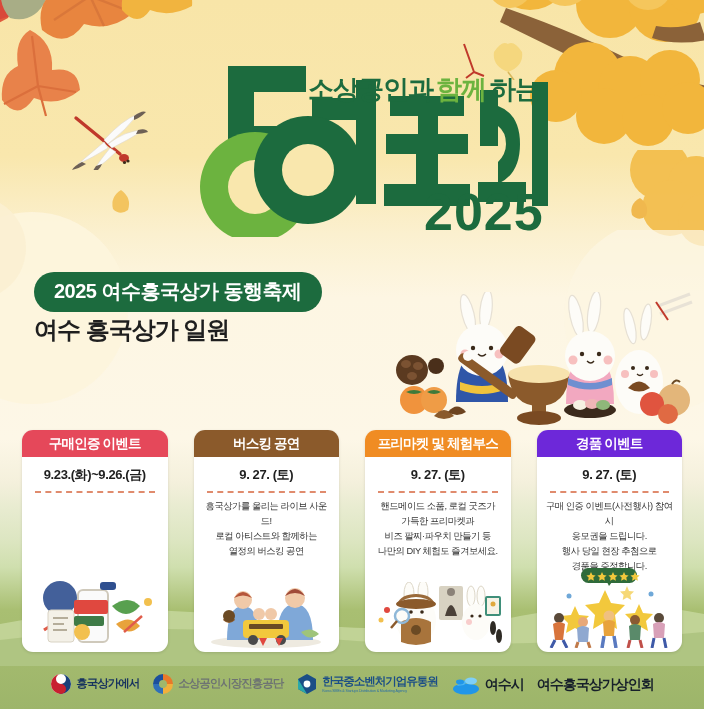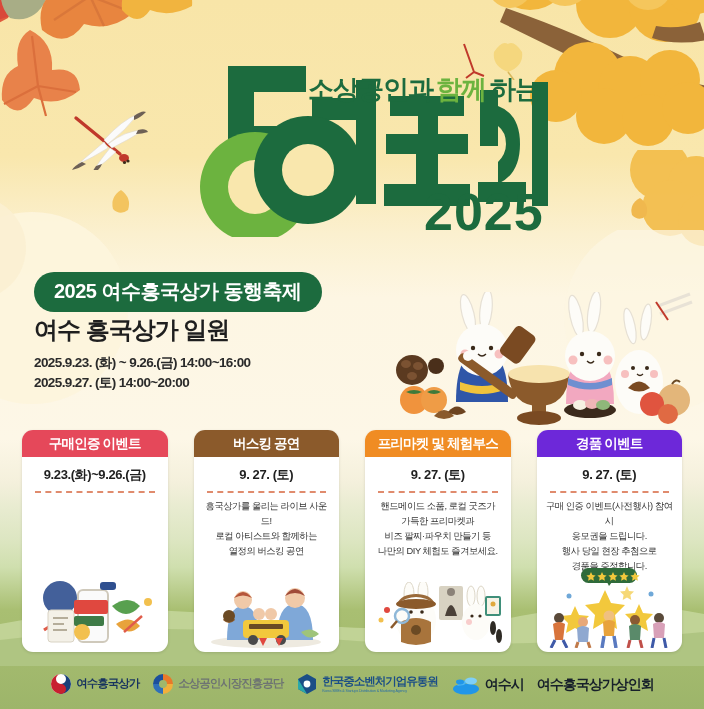--- a/index.html
+++ b/index.html
@@ -325,24 +325,20 @@
 
       <text x="412" y="208" font-family="'Liberation Sans', sans-serif" font-size="52" font-weight="bold" fill="#1c6b3e" letter-spacing="1">2025</text>
 
       <path d="M452 22 l10 28 M462 50 l-8 6 M462 50 l10 4" stroke="#c0392b" stroke-width="2" fill="none"></path>
     </svg>
   </div>
 
   <div class="info-block">
     <div class="info-pill">2025 여수흥국상가 동행축제</div>
     <div class="info-place">여수 흥국상가 일원</div>
-    <div class="info-time">
-      <div>2025.9.23. (화) ~ 9.26.(금) 14:00~16:00</div>
-      <div>2025.9.27. (토) 14:00~20:00</div>
-    </div>
   </div>
 
   <div class="mascots">
     <svg width="310" height="140" viewBox="0 0 310 140">
 
       <g>
         <ellipse cx="22" cy="78" rx="16" ry="15" fill="#5b3a20"></ellipse>
         <ellipse cx="16" cy="72" rx="5" ry="4" fill="#7b5232"></ellipse>
         <ellipse cx="28" cy="74" rx="5" ry="4" fill="#7b5232"></ellipse>
         <ellipse cx="22" cy="84" rx="5" ry="4" fill="#7b5232"></ellipse>
@@ -589,21 +585,21 @@
   </div>
 
   <div class="footer">
 
     <div class="logo">
       <svg class="logo-mark" width="22" height="22" viewBox="0 0 22 22">
         <circle cx="11" cy="11" r="10" fill="#ffffff"></circle>
         <path d="M11 1 a10 10 0 0 1 0 20 a5 5 0 0 1 0 -10 a5 5 0 0 0 0 -10 z" fill="#19407a"></path>
         <path d="M11 1 a10 10 0 0 0 0 20 a5 5 0 0 0 0 -10 a5 5 0 0 1 0 -10 z" fill="#c8202f"></path>
       </svg>
-      <span class="logo-text t-navy">여수흥국상가</span>
+      <span class="logo-text t-navy">흥국상가에서</span>
     </div>
 
     <div class="logo">
       <svg class="logo-mark" width="22" height="22" viewBox="0 0 22 22">
         <path d="M11 1 a10 10 0 0 1 10 10 l-6 0 a4 4 0 0 0 -4 -4 z" fill="#e8792a"></path>
         <path d="M21 11 a10 10 0 0 1 -10 10 l0 -6 a4 4 0 0 0 4 -4 z" fill="#f2b03c"></path>
         <path d="M11 21 a10 10 0 0 1 -10 -10 l6 0 a4 4 0 0 0 4 4 z" fill="#2f6fb8"></path>
         <path d="M1 11 a10 10 0 0 1 10 -10 l0 6 a4 4 0 0 0 -4 4 z" fill="#1c4f9c"></path>
       </svg>
       <span class="logo-text t-gray">소상공인시장진흥공단</span>

